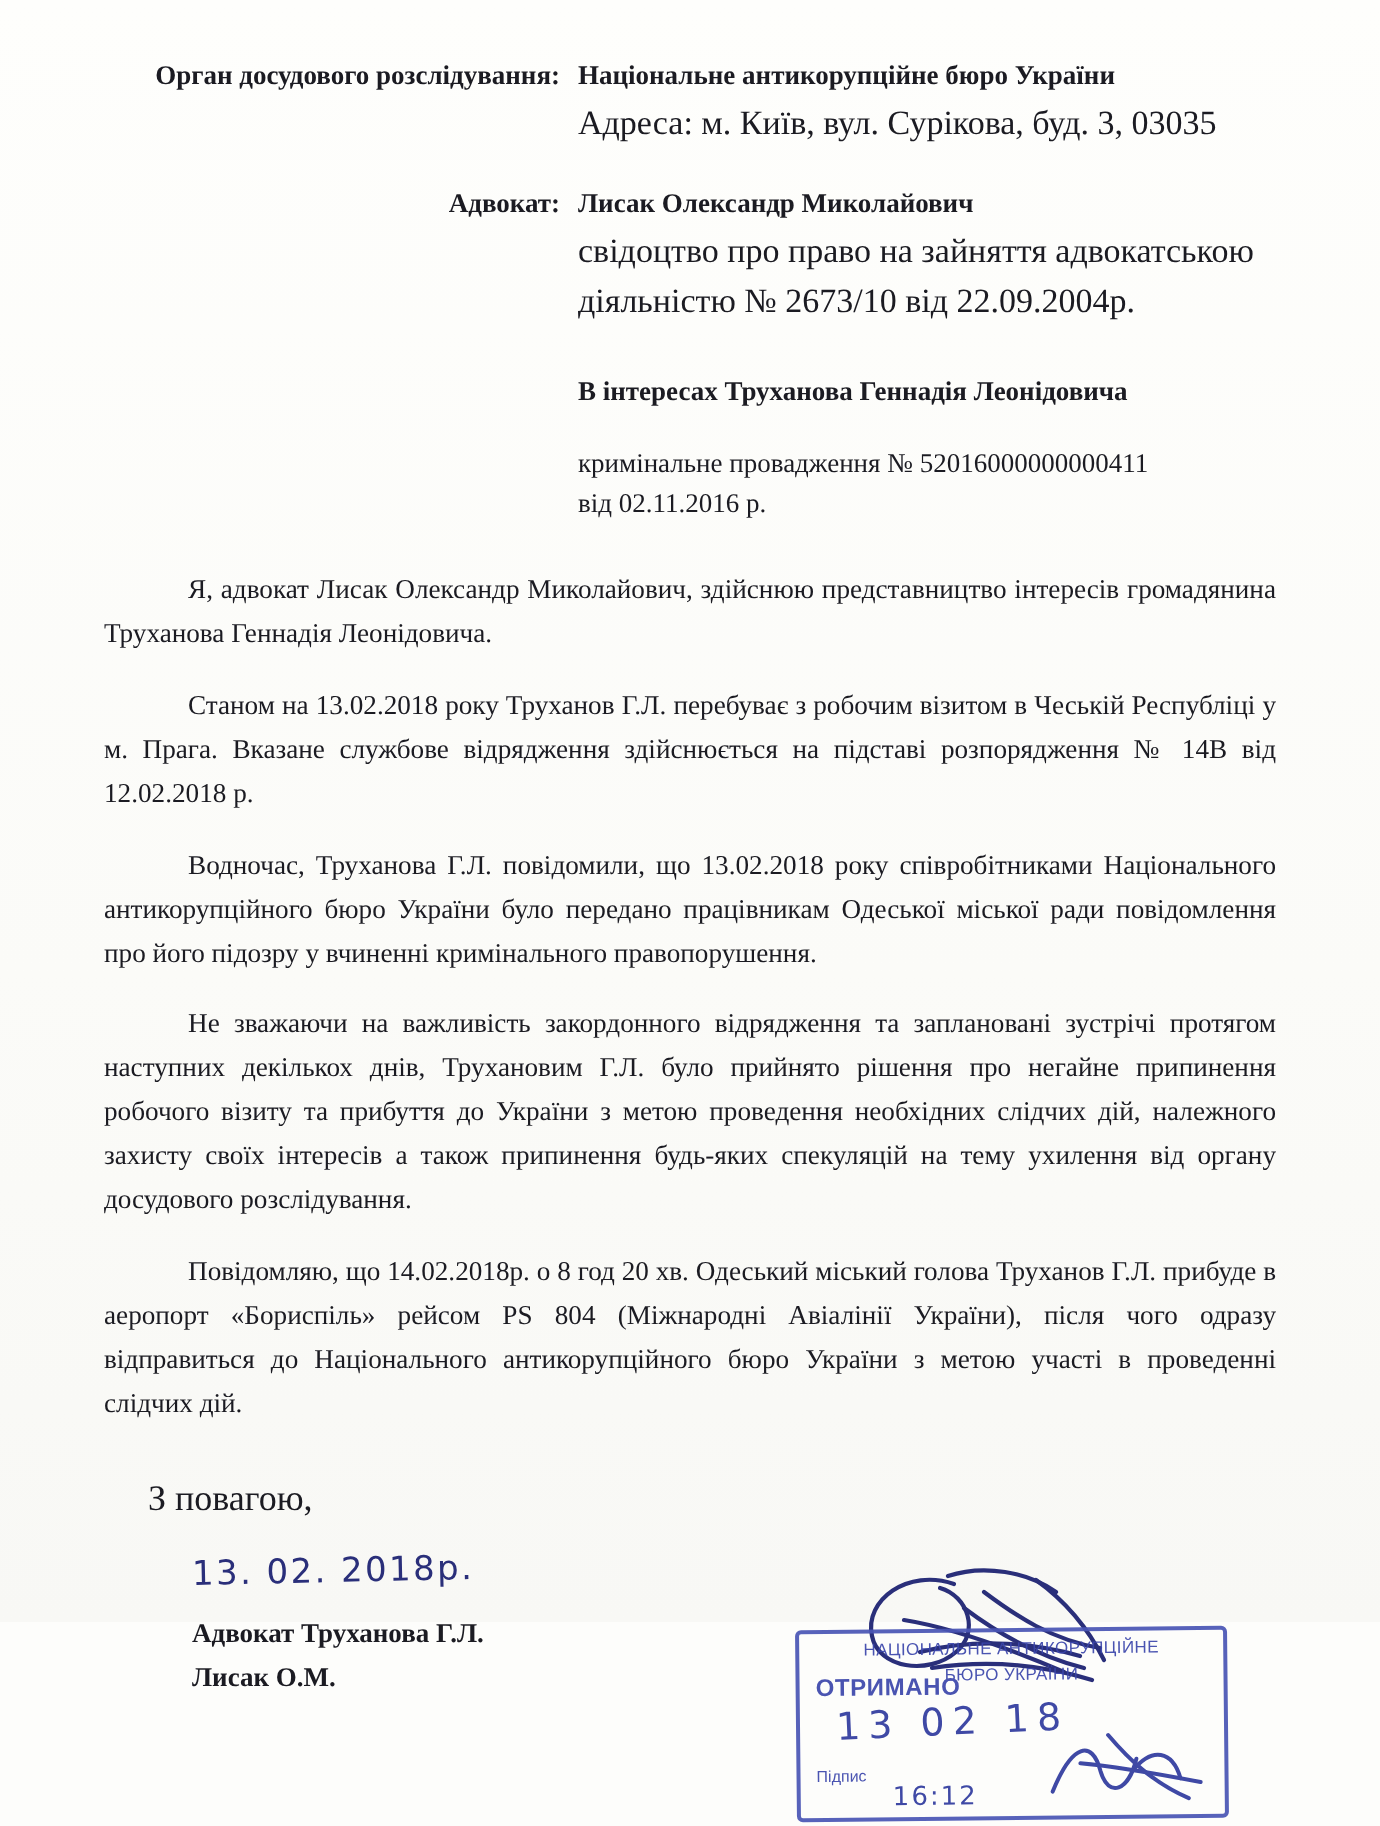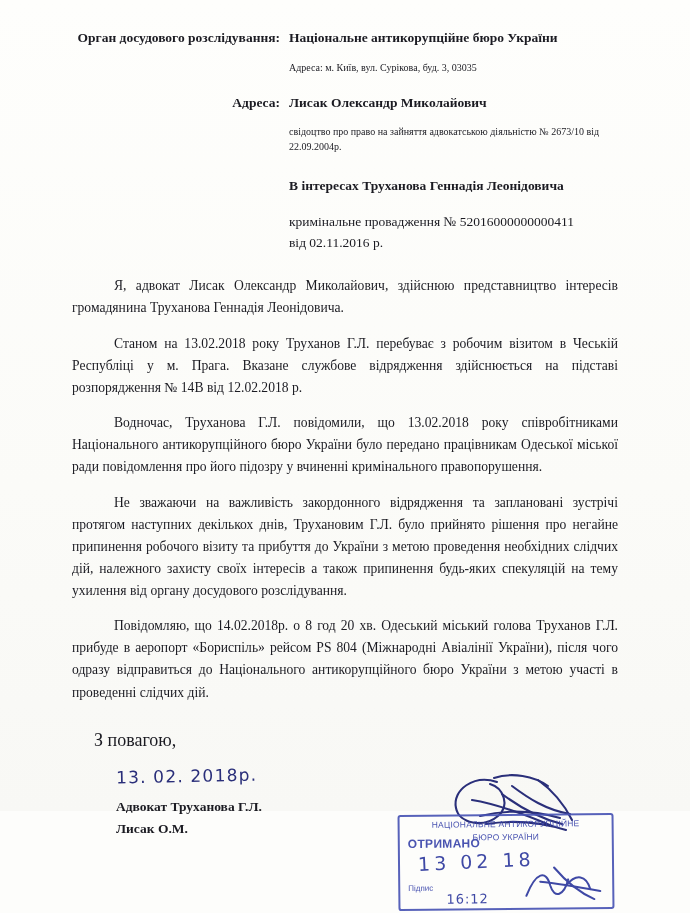--- a/index.html
+++ b/index.html
@@ -40,37 +40,37 @@
   }
   .hdr-value {
     font-size: 13.5px;
     line-height: 1.45;
     flex: 1;
   }
   .hdr-value.bold {
     font-weight: bold;
   }
   .hdr-sub {
-    font-size: 10px;
+    font-size: 17px;
     line-height: 1.5;
-    margin-top: 12px;
+    margin-top: 1px;
   }
   .hdr-right-only {
     margin-left: 241px;
     font-size: 13.5px;
     line-height: 1.5;
   }
   .hdr-right-only.bold {
     font-weight: bold;
   }
   .spacer-16 { height: 16px; }
   .spacer-20 { height: 20px; }
 
   .body-block {
-    padding: 0 72px;
+    padding: 0 52px;
     margin-top: 22px;
   }
   .para {
     font-size: 13.6px;
     line-height: 1.62;
     text-align: justify;
     text-indent: 42px;
     margin-bottom: 10px;
     hyphens: auto;
   }
@@ -183,21 +183,21 @@
       <div class="hdr-label">Орган досудового розслідування:</div>
       <div class="hdr-value">
         <div class="hdr-value bold">Національне антикорупційне бюро України</div>
         <div class="hdr-sub">Адреса: м. Київ, вул. Сурікова, буд. 3, 03035</div>
       </div>
     </div>
 
     <div class="spacer-16"></div>
 
     <div class="hdr-row">
-      <div class="hdr-label">Адреса:</div>
+      <div class="hdr-label">Адвокат:</div>
       <div class="hdr-value">
         <div class="hdr-value bold">Лисак Олександр Миколайович</div>
         <div class="hdr-sub">свідоцтво про право на зайняття адвокатською діяльністю № 2673/10 від 22.09.2004р.</div>
       </div>
     </div>
 
     <div class="spacer-20"></div>
 
     <div class="hdr-right-only bold">В інтересах Труханова Геннадія Леонідовича</div>
 

